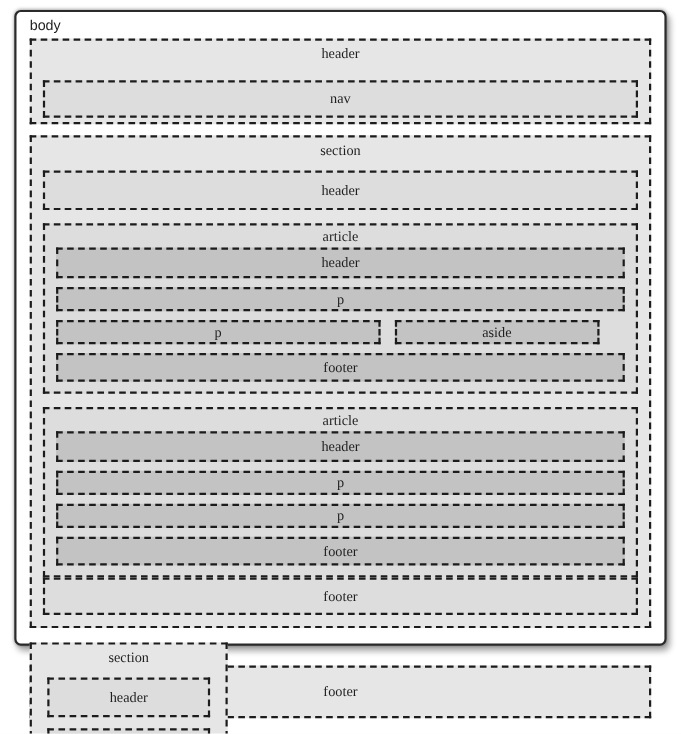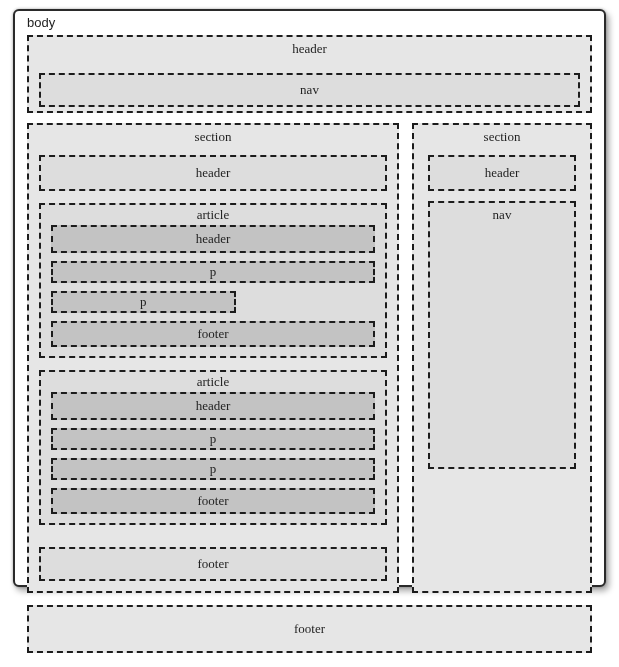--- a/index.html
+++ b/index.html
@@ -54,20 +54,21 @@
     background: var(--fill2);
     height: 34px;
     margin-top: 14px;
   }
   
   .columns {
     display: flex;
     gap: 13px;
     margin-top: 10px;
     height: 470px;
+    flex-direction: column;
   }
   .section-left {
     flex: 1;
     background: var(--fill1);
     padding: 2px 10px 10px 10px;
     display: flex;
     flex-direction: column;
   }
   .section-right {
     width: 180px;
@@ -147,20 +148,23 @@
           <div class="child art-header dashed leaf">
             <span>header</span>
           </div>
           <div class="child art-p dashed leaf">
             <span>p</span>
           </div>
           <div class="p-aside-row">
             <div class="child art-p-half dashed leaf">
               <span>p</span>
             </div>
+            <div class="child art-aside dashed leaf">
+              <span>aside</span>
+            </div>
           </div>
           <div class="child art-footer dashed leaf">
             <span>footer</span>
           </div>
         </div>
 
         <div class="article dashed">
           <span class="lbl">article</span>
           <div class="child art-header dashed leaf">
             <span>header</span>

